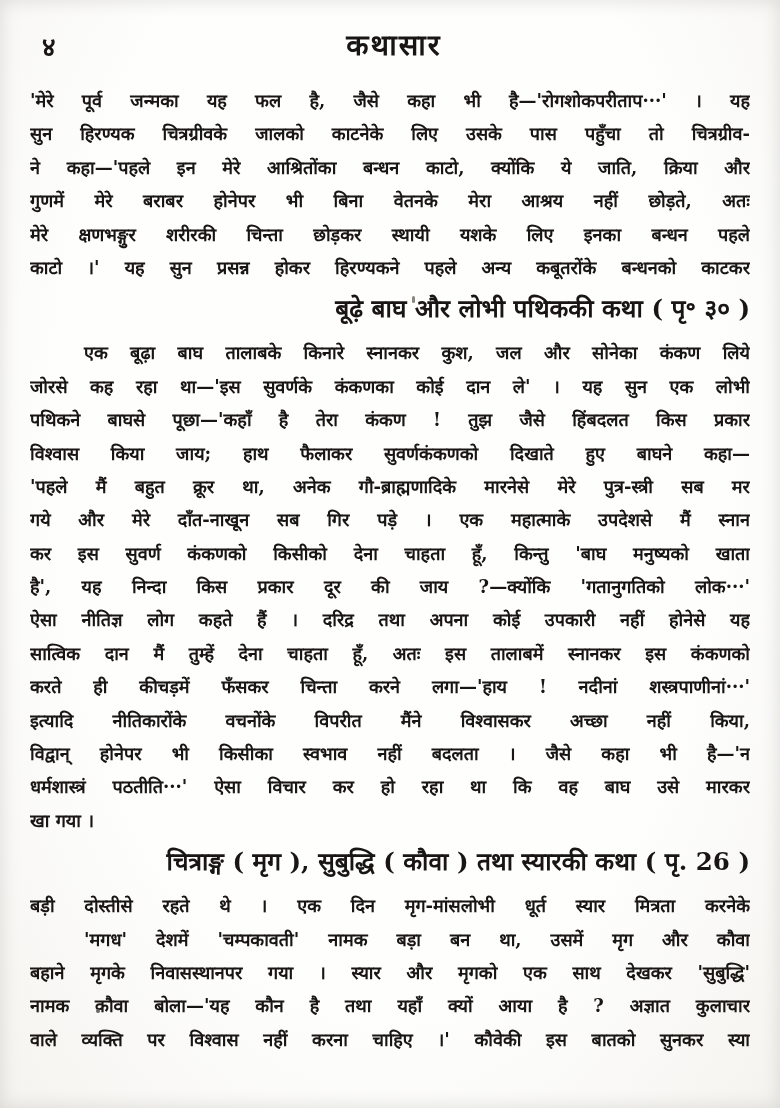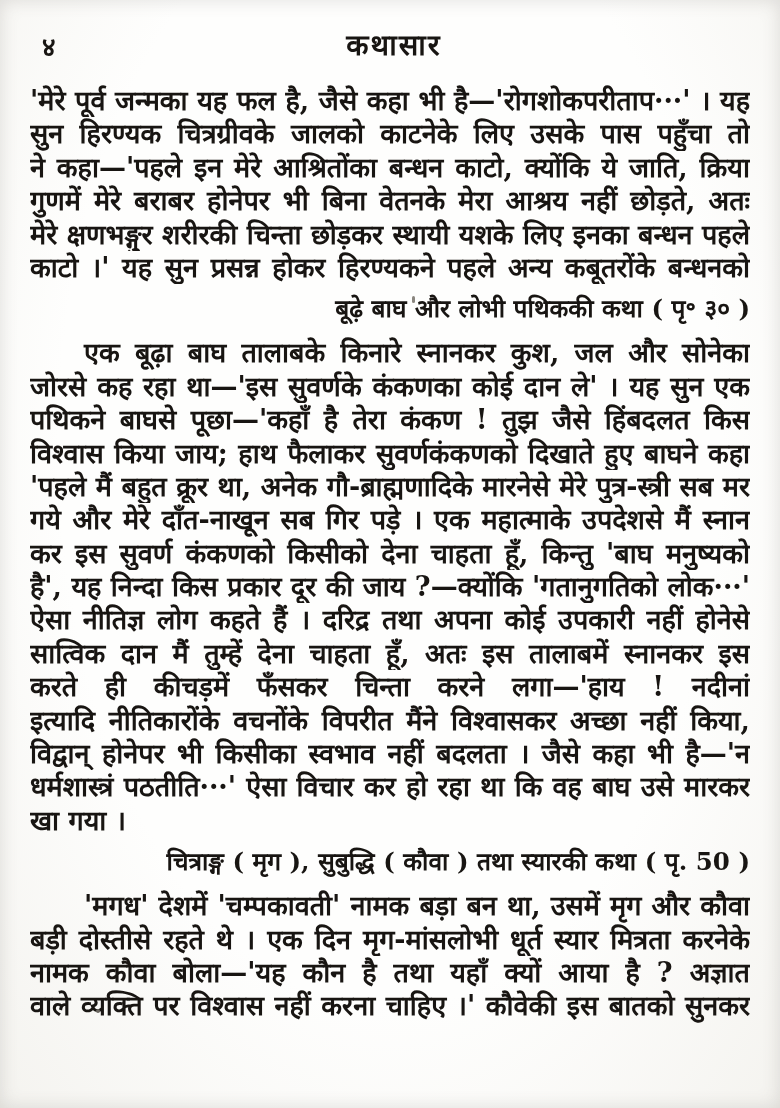--- a/index.html
+++ b/index.html
@@ -21,21 +21,21 @@
     position:absolute; left:12px; top:4px;
     font-size:26px; font-weight:700;
   }
   .booktitle {
     position:absolute; left:8px; right:0; top:0;
     text-align:center;
     font-size:29px; font-weight:700; letter-spacing:2px;
   }
 
   .ln {
-    font-size:27px; font-weight:700;
+    font-size:18px; font-weight:700;
     height:33.4px; line-height:33.4px;
     overflow:hidden; white-space:nowrap;
     text-align:justify;
   }
   .ln.j { text-align-last:justify; white-space:normal; }
   .ln.indent { text-indent:54px; }
 
   .story-heading {
     text-align:right;
     font-size:24.5px; font-weight:700;
@@ -88,25 +88,26 @@
       <div class="ln j">है', यह निन्दा किस प्रकार दूर की जाय ?—क्योंकि 'गतानुगतिको लोक···'</div>
       <div class="ln j">ऐसा नीतिज्ञ लोग कहते हैं । दरिद्र तथा अपना कोई उपकारी नहीं होनेसे यह</div>
       <div class="ln j">सात्विक दान मैं तुम्हें देना चाहता हूँ, अतः इस तालाबमें स्नानकर इस कंकणको</div>
       <div class="ln j">करते ही कीचड़में फँसकर चिन्ता करने लगा—'हाय ! नदीनां शस्त्रपाणीनां···'</div>
       <div class="ln j">इत्यादि नीतिकारोंके वचनोंके विपरीत मैंने विश्वासकर अच्छा नहीं किया,</div>
       <div class="ln j">विद्वान् होनेपर भी किसीका स्वभाव नहीं बदलता । जैसे कहा भी है—'न</div>
       <div class="ln j">धर्मशास्त्रं पठतीति···' ऐसा विचार कर हो रहा था कि वह बाघ उसे मारकर</div>
       <div class="ln">खा गया ।</div>
     </div>
 
-    <div class="story-heading">चित्राङ्ग ( मृग ), सुबुद्धि ( कौवा ) तथा स्यारकी कथा ( पृ. 50 )</div>
+    <div class="story-heading">चित्राङ्ग ( मृग ), सुबुद्धि ( कौवा ) तथा स्यारकी कथा ( पृ. 26 )</div>
 
     <div>
+      <div class="ln j">बड़ी दोस्तीसे रहते थे । एक दिन मृग-मांसलोभी धूर्त स्यार मित्रता करनेके</div>
       <div class="ln j indent">'मगध' देशमें 'चम्पकावती' नामक बड़ा बन था, उसमें मृग और कौवा</div>
-      <div class="ln j">बड़ी दोस्तीसे रहते थे । एक दिन मृग-मांसलोभी धूर्त स्यार मित्रता करनेके</div>
+      <div class="ln j">बहाने मृगके निवासस्थानपर गया । स्यार और मृगको एक साथ देखकर 'सुबुद्धि'</div>
       <div class="ln j">नामक कौवा बोला—'यह कौन है तथा यहाँ क्यों आया है ? अज्ञात कुलाचार</div>
       <div class="ln j">वाले व्यक्ति पर विश्वास नहीं करना चाहिए ।' कौवेकी इस बातको सुनकर स्या</div>
 
     </div>
 
   </div>
 
   <div class="speck"></div>
   <div class="speck2"></div>
 </div>

